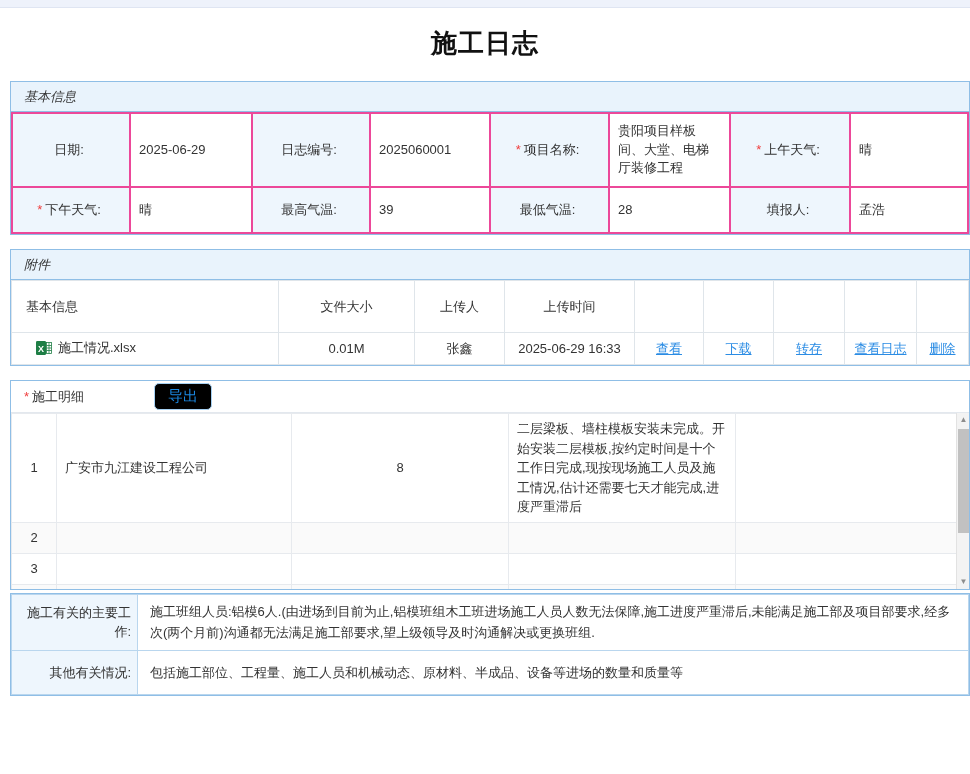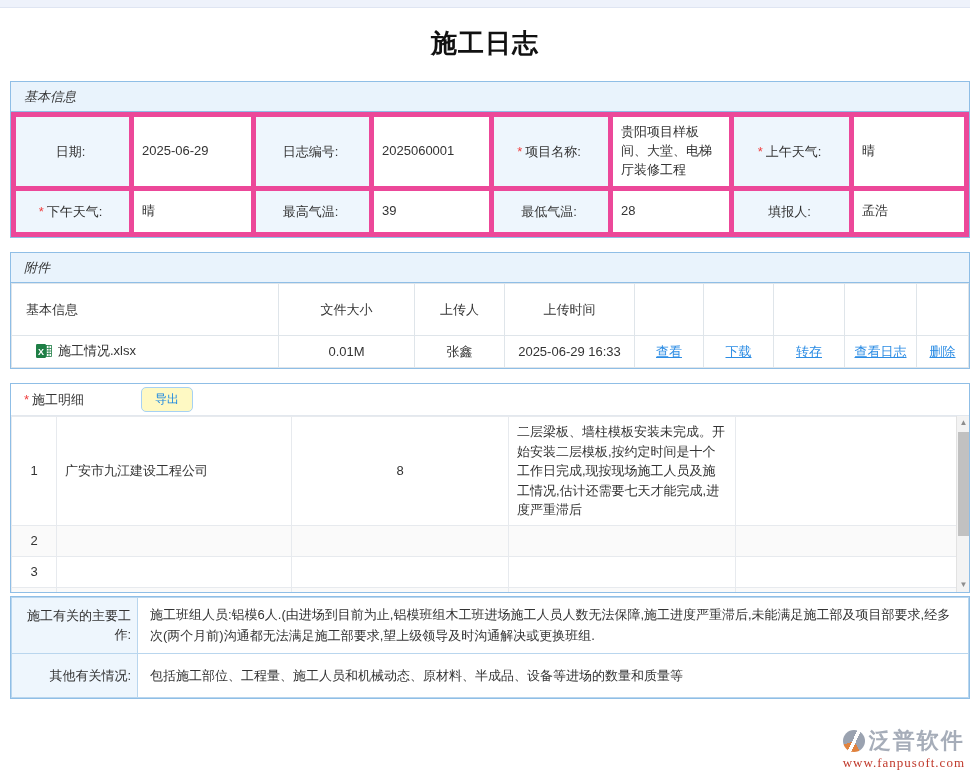--- a/index.html
+++ b/index.html
@@ -13,41 +13,41 @@
                 margin:18px 0 20px; letter-spacing:1px; }
 
   .section { margin-left:10px; width:960px; border:1px solid #8fbee6; }
   .sec-head { height:30px; line-height:30px; background:#e9f3fc; padding-left:13px;
               font-size:13px; color:#333; border-bottom:1px solid #8fbee6;font-style:italic; }
 
   table { border-collapse:collapse; table-layout:fixed; width:100%; font-size:13px; color:#333; }
   td, th { overflow:hidden; }
 
   
-  .binfo td { border:5px solid #ec4899; vertical-align:middle; }
+  .binfo td { border:2px solid #ec4899; vertical-align:middle; }
   .binfo .lbl { background:#eef6fd; text-align:center; padding:4px 6px 4px 2px; }
   .binfo .val { background:#fff; text-align:left; padding:4px 8px; line-height:1.45; }
   .binfo tr.r1 { height:74px; }
   .binfo tr.r2 { height:46px; }
   .req { color:#f03e3e; margin-right:3px; font-weight:normal; }
 
   
   .att td { border:1px solid #dfe5ea; text-align:center; vertical-align:middle; }
   .att tr.head { height:52px; background:#fff; }
   .att tr.data { height:32px; }
   .att .fname { text-align:left; padding-left:24px; }
   .att .fcell { text-align:left; padding-left:14px; }
   .file-link { display:inline-flex; align-items:center; gap:6px; }
   a.op { color:#2b8ce4; text-decoration:underline; cursor:pointer; }
 
   
   .detail-band { height:32px; background:#fff; border-bottom:1px solid #e3e8ee;
                  display:flex; align-items:center; padding-left:13px; font-size:13px;gap:44px; }
-  .export-btn { background:#fef9c3; border:1px solid #a6d1f3; color:#1a87e0;
-                border-radius:5px; padding:3px 13px; font-size:12px; margin-left:13px; cursor:pointer; }
+  .export-btn { background:#000000; border:1px solid #a6d1f3; color:#1a87e0;
+                border-radius:5px; padding:3px 13px; font-size:15px; margin-left:26px; cursor:pointer; }
   .dtable td { border:1px solid #e7eaee; vertical-align:middle; }
   .dtable tr.head { height:30px; background:#fafbfc; text-align:center; }
   .dtable tr.head td { color:#333; }
   .dbody-wrap { position:relative; height:176px; overflow:hidden; }
   .dtable tr.r-big { height:102px; }
   .dtable tr.r-sm { height:31px; }
   .dtable tr.alt td { background:#fafafa; }
   .cell-no { text-align:center; }
   .cell-team { text-align:left; padding-left:8px; }
   .cell-workers { text-align:center; }
@@ -242,20 +242,13 @@
         <td class="sum-val">施工班组人员:铝模6人.(由进场到目前为止,铝模班组木工班进场施工人员人数无法保障,施工进度严重滞后,未能满足施工部及项目部要求,经多次(两个月前)沟通都无法满足施工部要求,望上级领导及时沟通解决或更换班组.</td>
       </tr>
       <tr class="s3">
         <td class="sum-lbl">其他有关情况:</td>
         <td class="sum-val">包括施工部位、工程量、施工人员和机械动态、原材料、半成品、设备等进场的数量和质量等</td>
       </tr>
     </tbody>
       </table>
   </div>
 
-  <div class="watermark">
-    <div class="wm-brand">
-      <span class="wm-icon"></span>
-      <span>泛普软件</span>
-    </div>
-    <div class="wm-url">www.fanpusoft.com</div>
-  </div>
 </div>
 
 </body></html>

